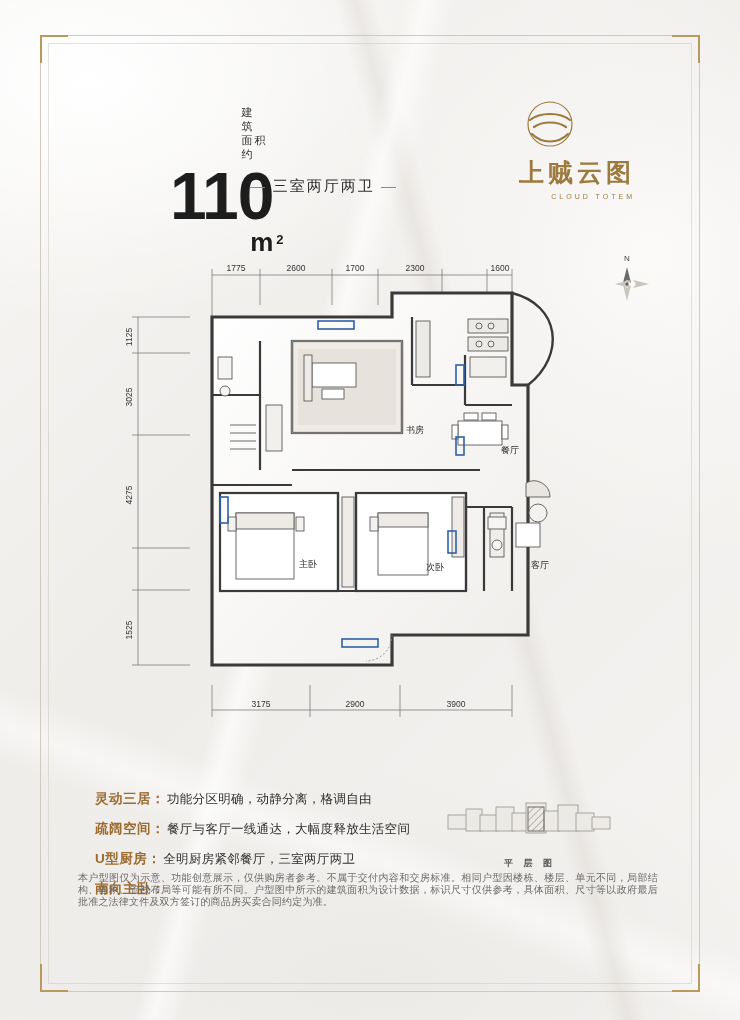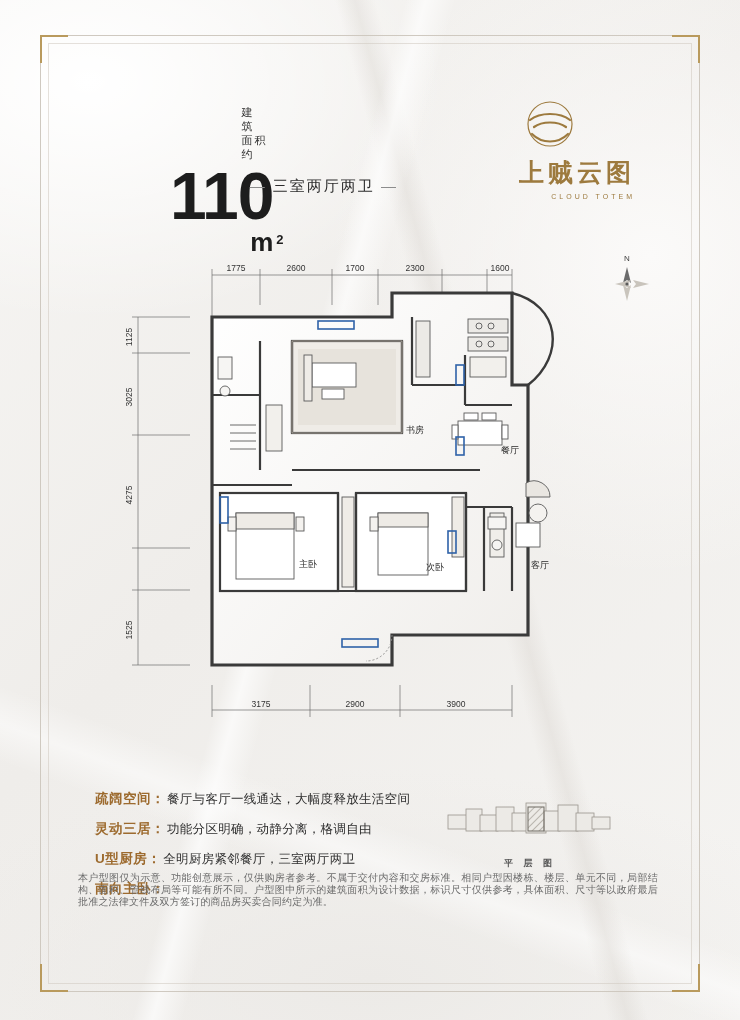--- a/index.html
+++ b/index.html
@@ -309,26 +309,26 @@
     <text x="450" y="208">餐厅</text>
     <text x="480" y="323">客厅</text>
     <text x="248" y="322">主卧</text>
     <text x="375" y="325">次卧</text>
   </g>
 </svg>
 </div>
 
 <div class="features">
   <div class="feat-row">
+    <span class="feat-key">灵动三居：</span>
+    <span class="feat-val">功能分区明确，动静分离，格调自由</span>
+  </div>
+  <div class="feat-row">
     <span class="feat-key">疏阔空间：</span>
     <span class="feat-val">餐厅与客厅一线通达，大幅度释放生活空间</span>
-  </div>
-  <div class="feat-row">
-    <span class="feat-key">灵动三居：</span>
-    <span class="feat-val">功能分区明确，动静分离，格调自由</span>
   </div>
   <div class="feat-row">
     <span class="feat-key">U型厨房：</span>
     <span class="feat-val">全明厨房紧邻餐厅，三室两厅两卫</span>
   </div>
   <div class="feat-row">
     <span class="feat-key">南向主卧：</span>
   </div>
 </div>
 

